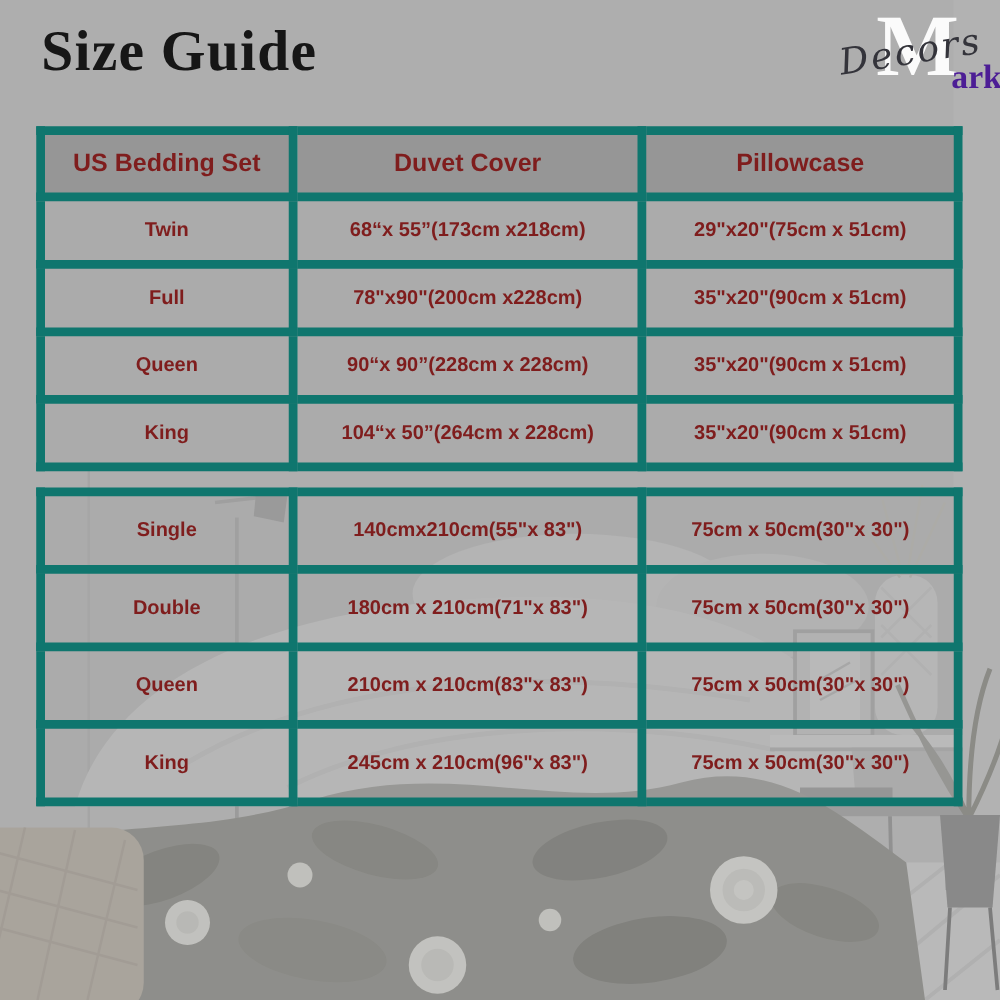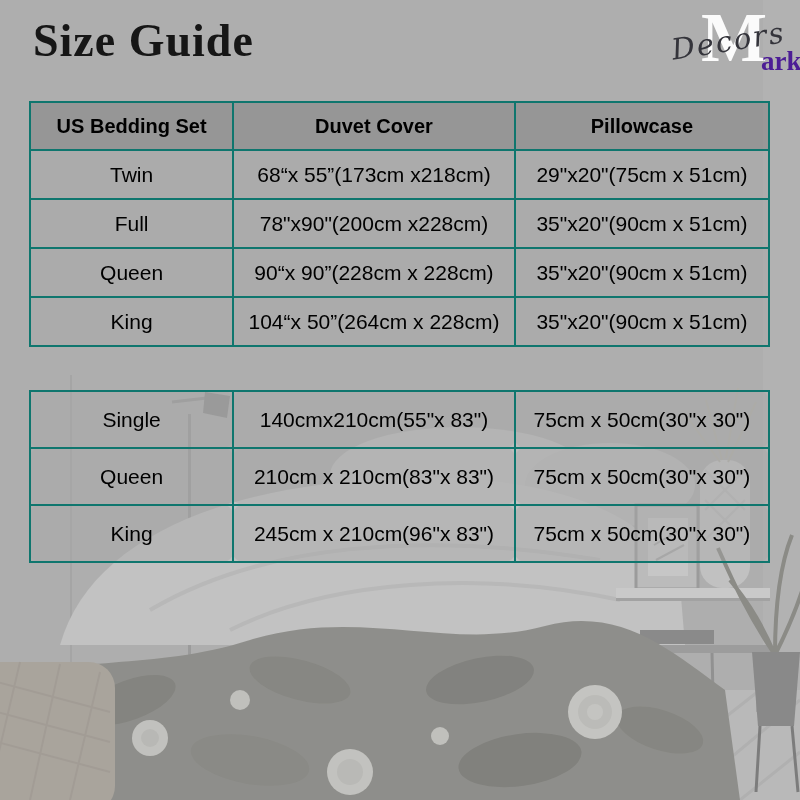--- a/index.html
+++ b/index.html
@@ -21,24 +21,24 @@
           font-style:italic;font-size:29px;color:#34343b;transform:rotate(-9deg);
           letter-spacing:2px;}
   .logo-rest{position:absolute;left:92px;top:38px;font-family:"Liberation Serif",serif;
           font-weight:bold;font-size:27px;color:#4c1d95;}
 
   
   .size-table{left:29px;width:741px;}
   .table-us{top:101px;}
   .table-au{top:390px;}
   table{border-collapse:collapse;table-layout:fixed;width:100%;}
-  th,td{border:2px solid #0f766e;text-align:center;color:#000000;overflow:hidden;
+  th,td{border:7px solid #0f766e;text-align:center;color:#7f1d1d;overflow:hidden;
         white-space:nowrap;}
   th{background:rgba(128,128,128,0.52);font-size:20px;font-weight:bold;height:44px;}
-  td{background:rgba(168,168,168,0.42);font-size:21px;font-weight:normal;height:45px;}
+  td{background:rgba(168,168,168,0.42);font-size:16px;font-weight:bold;height:45px;}
   .table-au th{height:50px;}
   .table-au td{height:53px;border-radius:10px;}
   .c1{width:27.5%;} .c2{width:38.1%;} .c3{width:34.4%;}
 
   
   .notes{left:31px;top:670px;width:752px;color:#101010;font-weight:bold;
          font-size:18px;letter-spacing:-0.2px;line-height:1.18;}
   .note1{white-space:pre-wrap;margin:0 0 13px 0;}
   .note2{margin:0;}
 </style>
@@ -176,20 +176,25 @@
           <col class="c2">
           <col class="c3">
         </colgroup>
       <tbody>
       <tr>
         <td>Single</td>
         <td>140cmx210cm(55"x 83")</td>
         <td>75cm x 50cm(30"x 30")</td>
       </tr>
       <tr>
+        <td>Double</td>
+        <td>180cm x 210cm(71"x 83")</td>
+        <td>75cm x 50cm(30"x 30")</td>
+      </tr>
+      <tr>
         <td>Queen</td>
         <td>210cm x 210cm(83"x 83")</td>
         <td>75cm x 50cm(30"x 30")</td>
       </tr>
       <tr>
         <td>King</td>
         <td>245cm x 210cm(96"x 83")</td>
         <td>75cm x 50cm(30"x 30")</td>
       </tr>
     </tbody>

